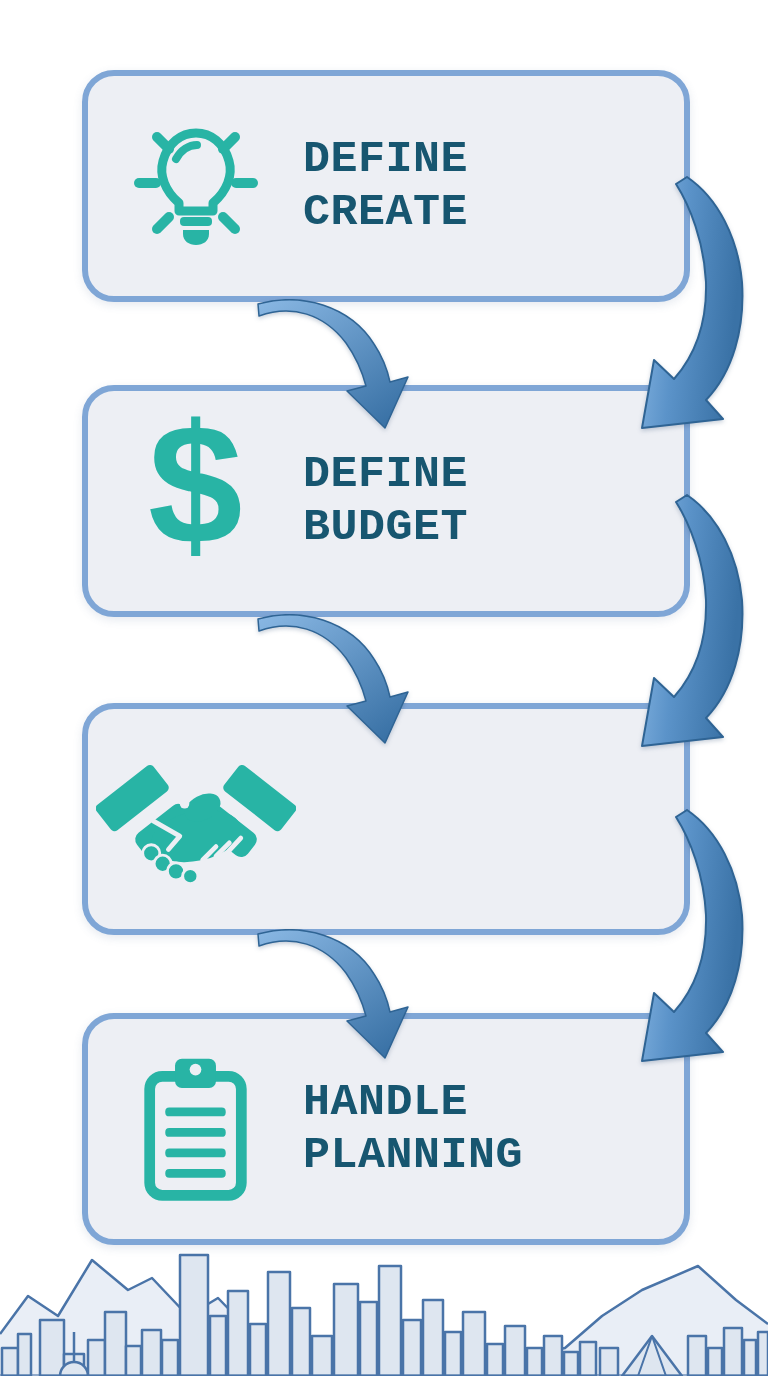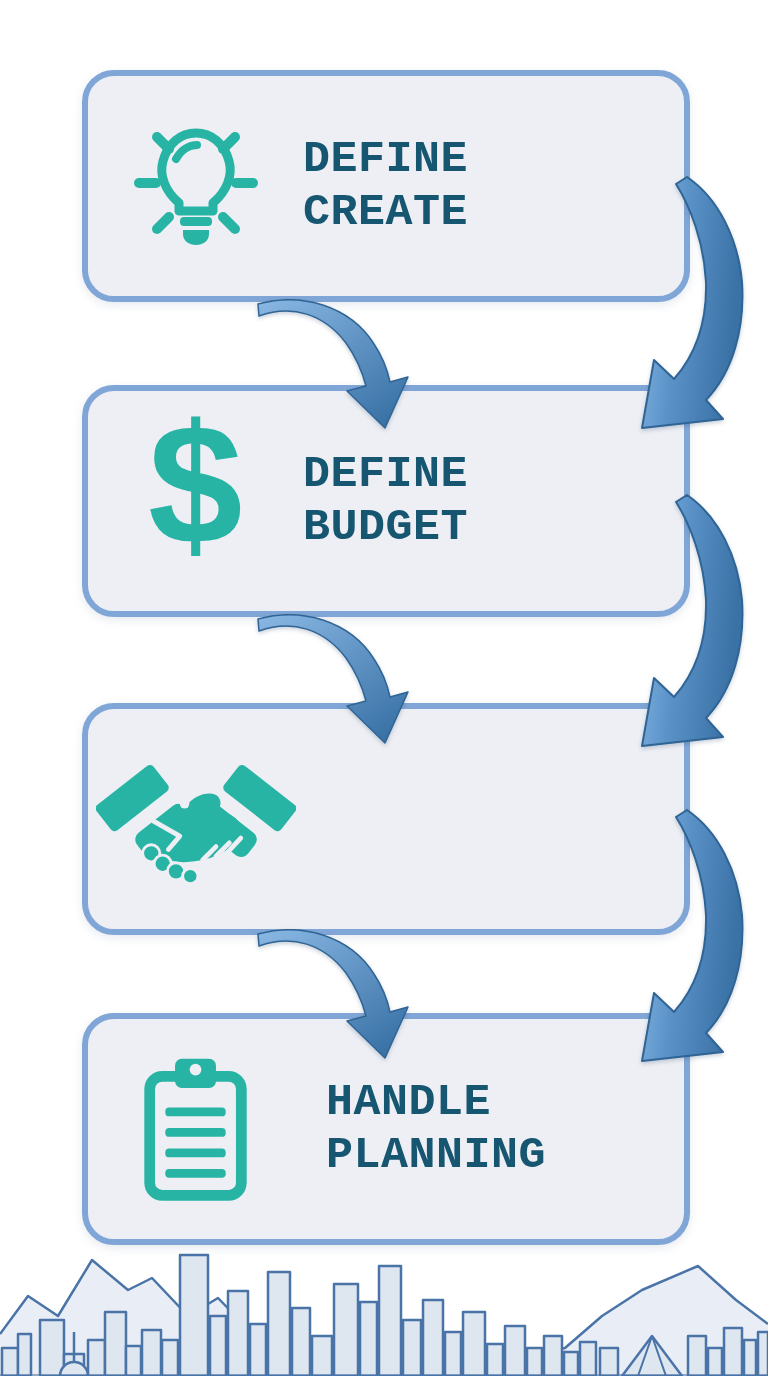--- a/index.html
+++ b/index.html
@@ -28,21 +28,21 @@
     background:var(--box-bg);
     border:6px solid var(--box-border);
     border-radius:32px;
     display:flex;align-items:center;
     box-shadow:0 3px 10px rgba(70,100,140,0.14);
     z-index:3;
   }
   .step-card.s1{top:70px;}
   .step-card.s2{top:385px;}
   .step-card.s3{top:703px;}
-  .step-card.s4{top:1013px;gap:23px;}
+  .step-card.s4{top:1013px;}
   .icon-col{
     width:215px;flex:0 0 215px;display:flex;align-items:center;justify-content:center;
   }
   .step-text{
     flex:1;padding-right:8px;
     color:var(--step-text);
     font-size:45px;line-height:53px;font-weight:700;letter-spacing:0.5px;
   }
   .step-text span{display:block;white-space:nowrap;}
   .dollar-glyph{

